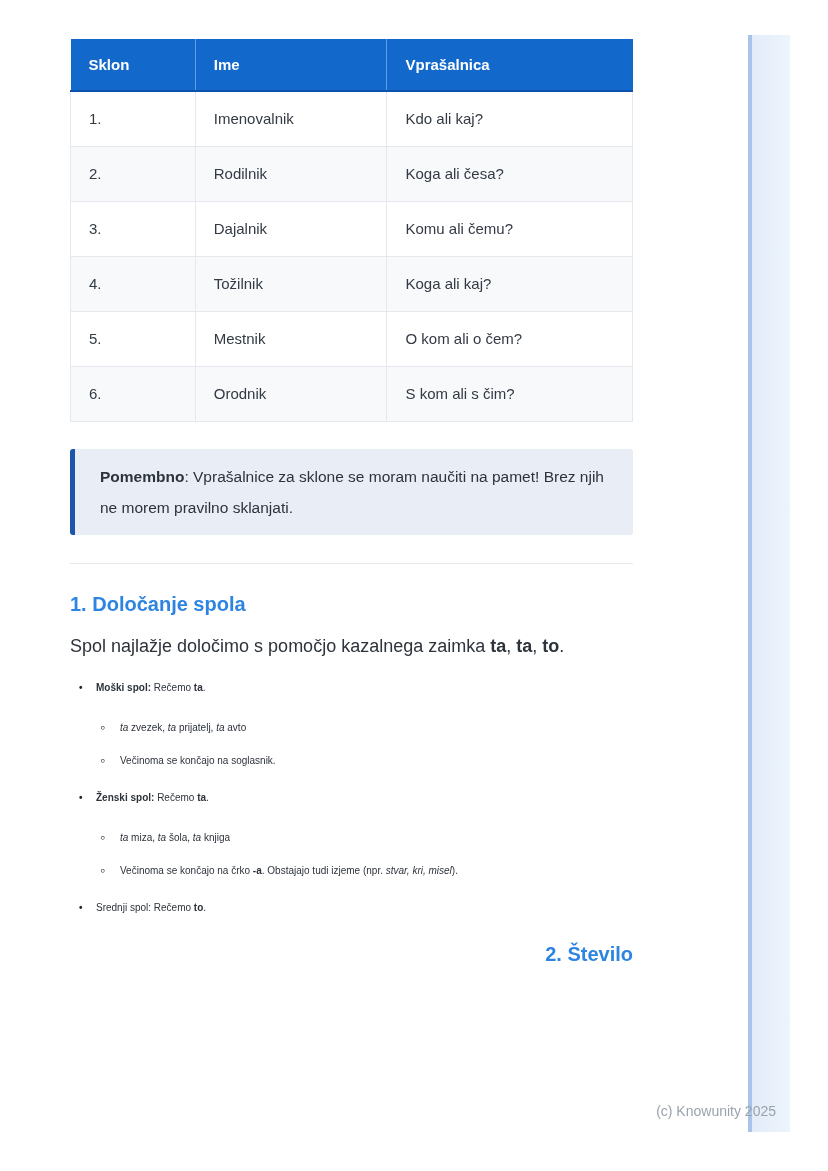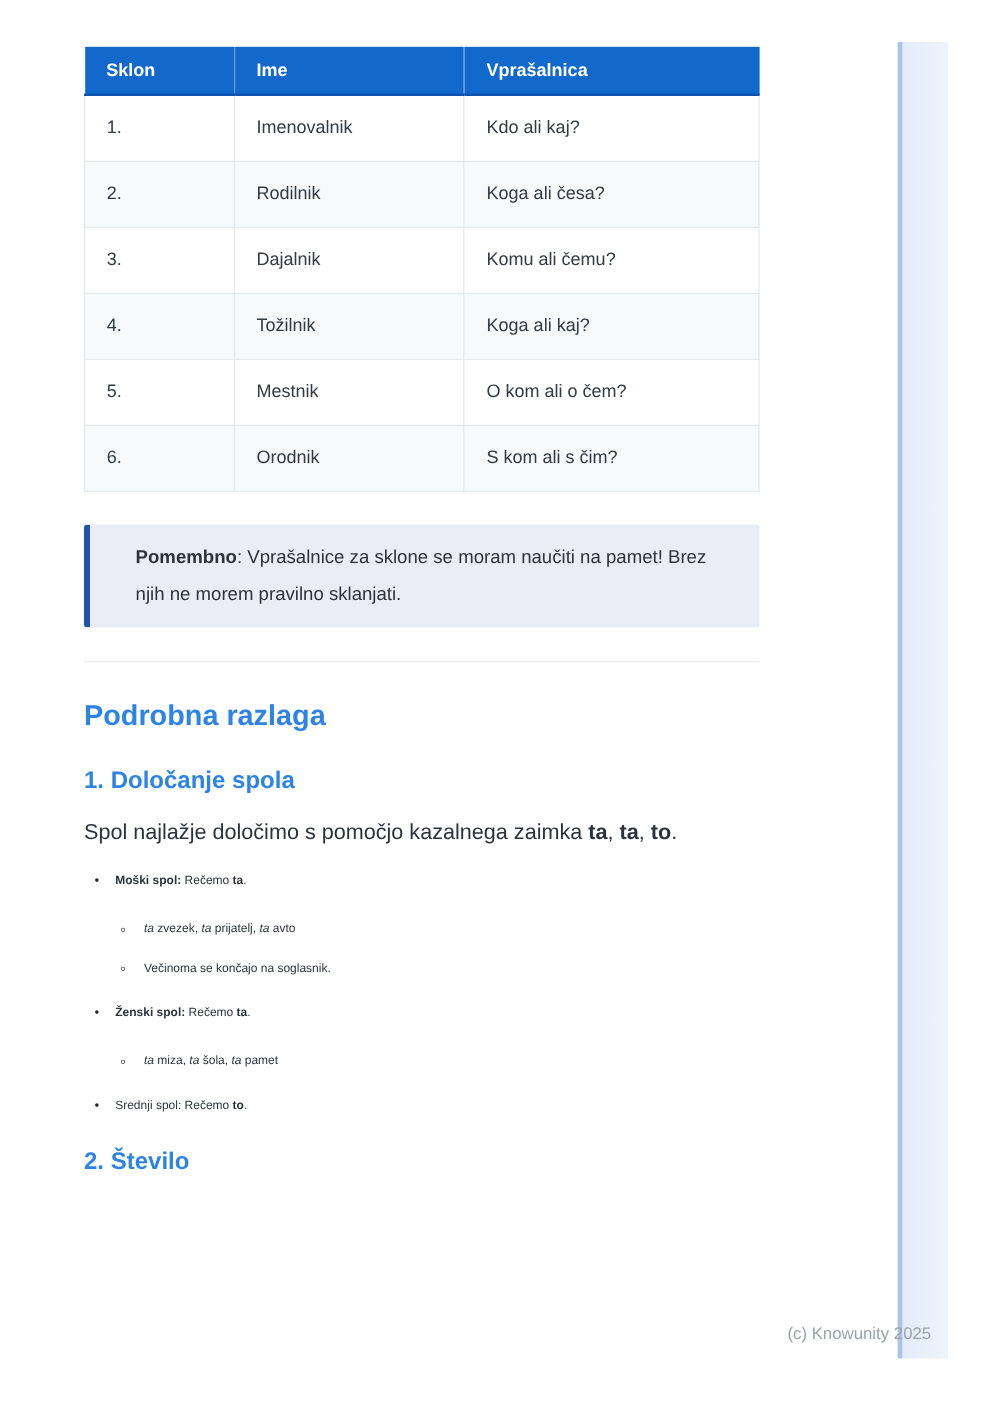--- a/index.html
+++ b/index.html
@@ -33,21 +33,21 @@
   table{
     width:563px;
     border-collapse:collapse;
     font-size:15px;
   }
   thead th{
     background:var(--header-blue,#1268cb);
     color:#ffffff;
     font-weight:700;
     text-align:left;
-    height:40px;
+    height:52px;
     padding:0 0 0 18px;
     border-bottom:2px solid var(--header-blue-dark,#0d53ab);
     border-right:1px solid rgba(255,255,255,.35);
   }
   thead th:last-child{border-right:none;}
   tbody td{
     height:55px;
     padding:0 12px 0 18px;
     color:#333a43;
     border-bottom:1px solid var(--line-gray,#e5e8ec);
@@ -56,21 +56,21 @@
   }
   tbody tr td:first-child{border-left:1px solid var(--line-gray,#e5e8ec);}
   tbody tr:nth-child(even) td{background:var(--row-alt,#f7f9fb);}
   col.c1{width:125px;} col.c2{width:192px;} col.c3{width:246px;}
   
   .note{
     margin-top:27px;
     background:var(--note-bg,#e9eef6);
     border-left:5px solid var(--note-border,#1d55ad);
     border-radius:3px;
-    padding:12px 24px 12px 38px;
+    padding:12px 24px 12px 25px;
     font-size:15.5px;
     line-height:31px;
   }
   
   hr{
     border:none;
     border-top:1px solid #e6e8eb;
     margin:28px 0 0;
   }
   h2{
@@ -80,21 +80,21 @@
     font-weight:700;
     color:var(--heading-blue,#2d84e2);
   }
   h3{
     margin-top:28px;
     font-size:20px;
     line-height:24px;
     font-weight:700;
     color:var(--heading-blue,#2d84e2);
   }
-  h3.last{margin-top:18px;}
+  h3.last{margin-top:18px;text-align:right;}
   p.intro{
     margin:14px 0 8px;
     font-size:18px;
     line-height:33px;
   }
   
   ul{list-style:none;font-size:10px;line-height:33px;}
   .l1 > li{position:relative;padding-left:26px;}
   .l1 > li + li{margin-top:4px;}
   .l1 > li > .li-title::before{
@@ -177,38 +177,38 @@
       </tr>
     </tbody>
   </table>
 
   <div class="note">
     <p><span style="font-weight: 700;">Pomembno</span><span>: Vprašalnice za sklone se moram naučiti na pamet! Brez njih ne morem pravilno sklanjati.</span></p>
   </div>
 
   <hr>
 
-  <h2>Podrobna razlaga</h2>
 
   <h3>1. Določanje spola</h3>
 
   <p class="intro"><span>Spol najlažje določimo s pomočjo kazalnega zaimka </span><span style="font-weight: 700;">ta</span><span>, </span><span style="font-weight: 700;">ta</span><span>, </span><span style="font-weight: 700;">to</span><span>.</span></p>
 
   <ul class="l1">
     <li>
       <span class="li-title"><span style="font-weight: 700;">Moški spol:</span><span> Rečemo </span><span style="font-weight: 700;">ta</span><span>.</span></span>
       <ul class="l2">
         <li><span style="font-style: italic;">ta</span><span> zvezek, </span><span style="font-style: italic;">ta</span><span> prijatelj, </span><span style="font-style: italic;">ta</span><span> avto</span></li>
         <li><span>Večinoma se končajo na soglasnik.</span></li>
       </ul>
     </li>
     <li>
       <span class="li-title"><span style="font-weight: 700;">Ženski spol:</span><span> Rečemo </span><span style="font-weight: 700;">ta</span><span>.</span></span>
       <ul class="l2">
-        <li><span style="font-style: italic;">ta</span><span> miza, </span><span style="font-style: italic;">ta</span><span> šola, </span><span style="font-style: italic;">ta</span><span> pamet</span></li>
+        <li><span style="font-style: italic;">ta</span><span> miza, </span><span style="font-style: italic;">ta</span><span> šola, </span><span style="font-style: italic;">ta</span><span> knjiga</span></li>
+        <li><span>Večinoma se končajo na črko </span><span style="font-weight: 700;">-a</span><span>. Obstajajo tudi izjeme (npr. </span><span style="font-style: italic;">stvar, kri, misel</span><span>).</span></li>
       </ul>
     </li>
     <li>
       <span class="li-title"><span style="font-weight: 400;">Srednji spol:</span><span> Rečemo </span><span style="font-weight: 700;">to</span><span>.</span></span>
     </li>
   </ul>
 
   <h3 class="last">2. Število</h3>
 
 </div>

